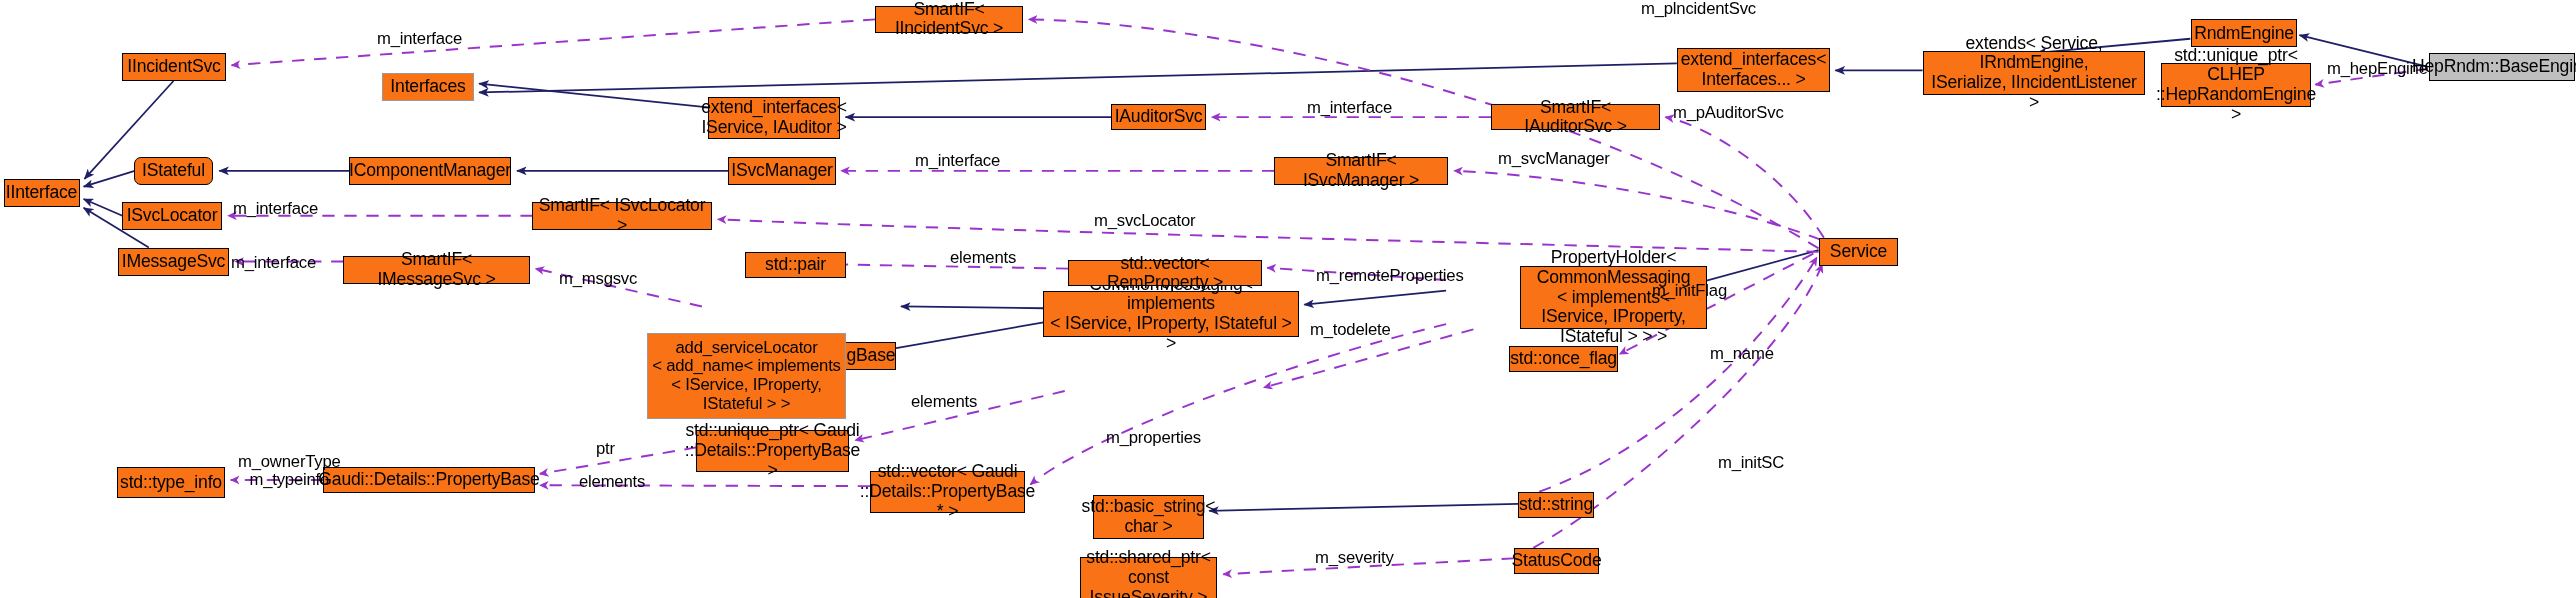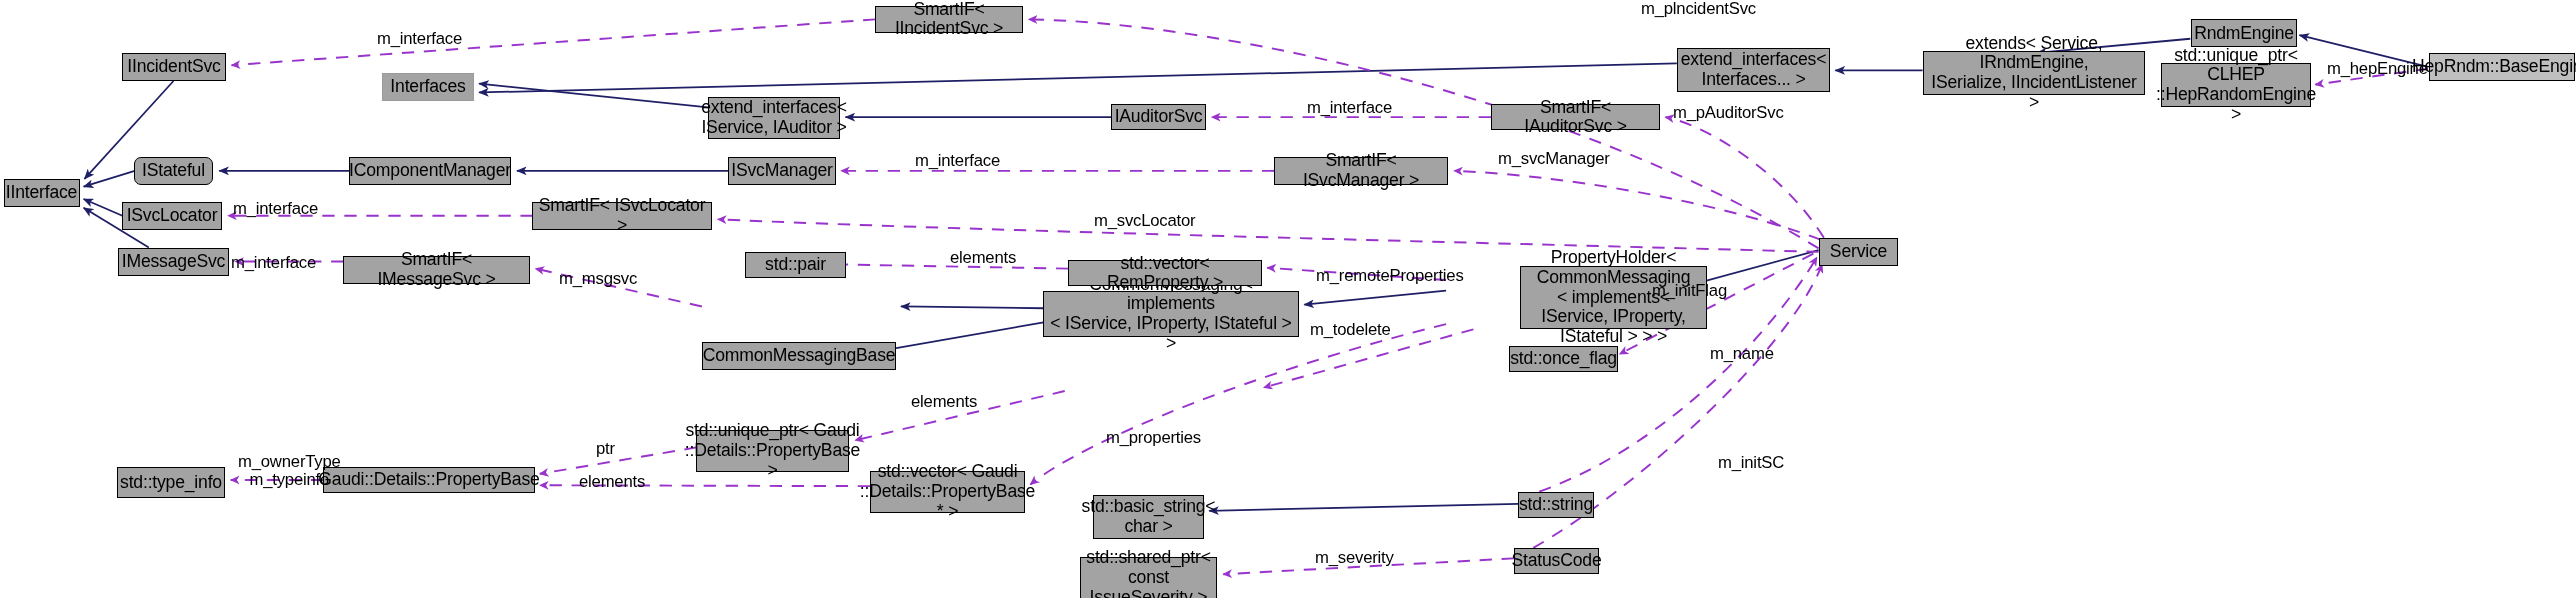--- a/index.html
+++ b/index.html
@@ -9,21 +9,21 @@
     height:598px;
     background:#ffffff;
     font-family:"Liberation Sans","DejaVu Sans",sans-serif;
     overflow:hidden;
   }
   #edges{position:absolute;left:0;top:0;width:2576px;height:598px;}
   .node{
     position:absolute;
     box-sizing:border-box;
     border:1.3px solid #000000;
-    background:#a3a3a3;
+    background:#f97316;
     color:#000000;
     font-size:17.6px;
     line-height:1.12;
     text-align:center;
     display:flex;
     align-items:center;
     justify-content:center;
     white-space:pre-line;
     padding:0.9px 3.5px;
     letter-spacing:-0.2px;
@@ -112,20 +112,24 @@
   <div class="node grey-border" style="left:382px;top:73px;width:92px;height:28px;">Interfaces</div>
   <div class="node" style="left:349px;top:157px;width:162px;height:28px;">IComponentManager</div>
   <div class="node" style="left:532px;top:202px;width:180px;height:28px;">SmartIF&lt; ISvcLocator &gt;</div>
   <div class="node" style="left:343px;top:256px;width:187px;height:28px;">SmartIF&lt; IMessageSvc &gt;</div>
   <div class="node" style="left:708px;top:97px;width:132px;height:42px;">extend_interfaces&lt;
 IService, IAuditor &gt;</div>
   <div class="node" style="left:728px;top:157px;width:108px;height:28px;">ISvcManager</div>
   <div class="node" style="left:1111px;top:104px;width:95px;height:26.4px;">IAuditorSvc</div>
   <div class="node" style="left:745px;top:252px;width:101px;height:26.4px;">std::pair</div>
   <div class="node" style="left:702px;top:294px;width:194px;height:28px;margin-top:48px;">CommonMessagingBase</div>
+  <div class="node grey-border" style="left:647px;top:333px;width:199px;height:86px;font-size:16.7px;text-align:center;">add_serviceLocator
+&lt; add_name&lt; implements
+&lt; IService, IProperty,
+IStateful &gt; &gt;</div>
   <div class="node" style="left:1043px;top:291px;width:256px;height:46px;">CommonMessaging&lt; implements
 &lt; IService, IProperty, IStateful &gt; &gt;</div>
   <div class="node" style="left:1068px;top:260px;width:194px;height:26.4px;">std::vector&lt; RemProperty &gt;</div>
   <div class="node" style="left:1520px;top:266px;width:187px;height:63px;">PropertyHolder&lt; CommonMessaging
 &lt; implements&lt; IService, IProperty,
 IStateful &gt; &gt; &gt;</div>
   <div class="node" style="left:1274px;top:157px;width:174px;height:28px;">SmartIF&lt; ISvcManager &gt;</div>
   <div class="node" style="left:1491px;top:104px;width:169px;height:26.4px;">SmartIF&lt; IAuditorSvc &gt;</div>
   <div class="node" style="left:1677px;top:48px;width:153px;height:44px;">extend_interfaces&lt;
 Interfaces... &gt;</div>

